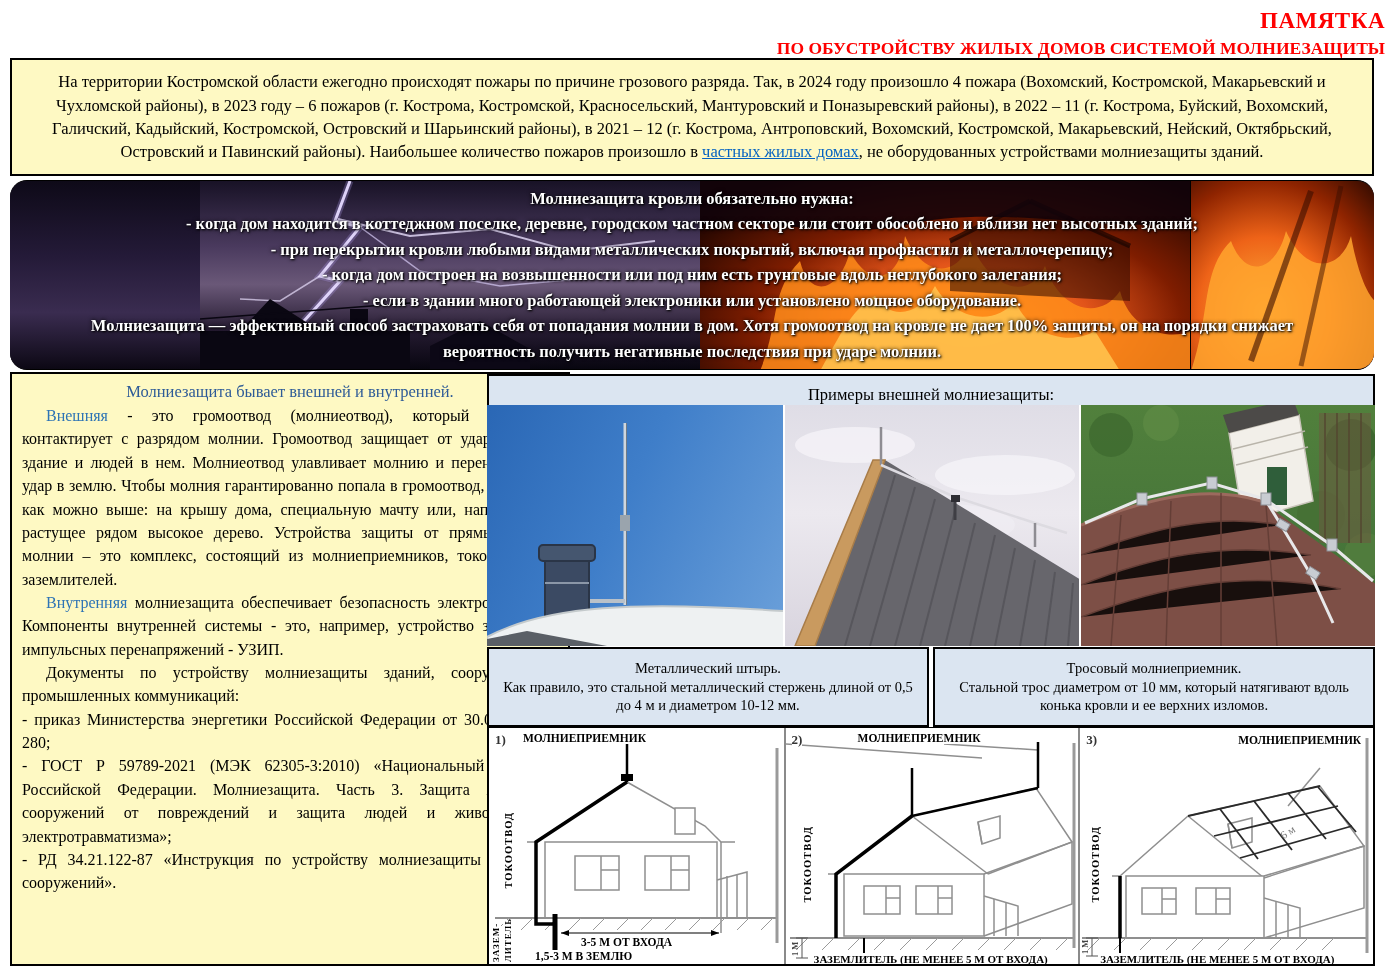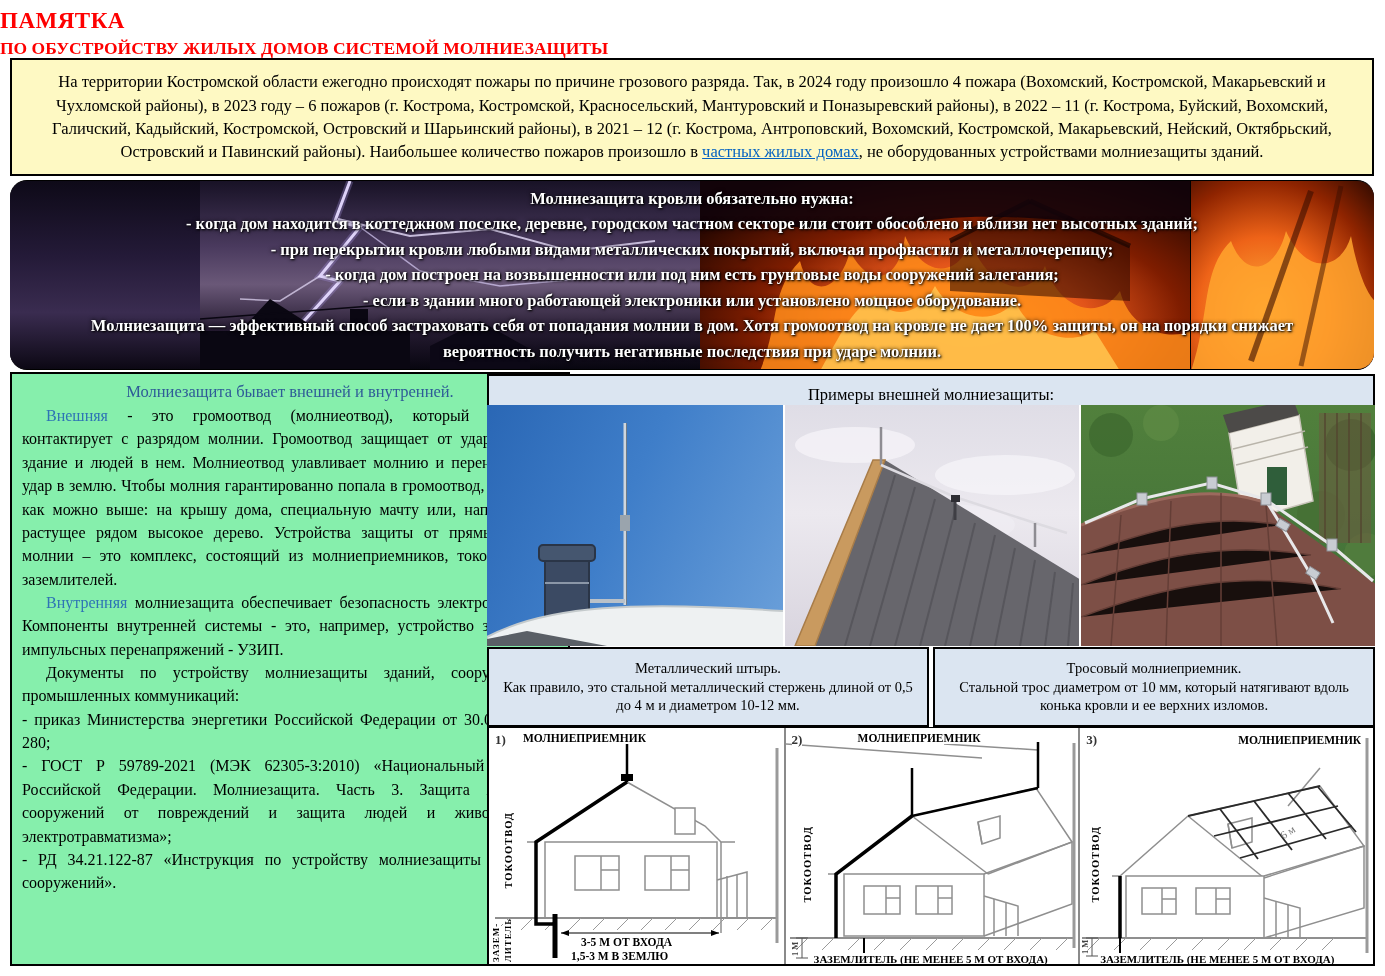--- a/index.html
+++ b/index.html
@@ -1,20 +1,20 @@
 <!DOCTYPE html>
 <html lang="ru"><head>
 <meta charset="utf-8">
 <style>
   html,body{margin:0;padding:0;background:#fff;}
   body{font-family:"Liberation Serif","DejaVu Serif",serif;-webkit-font-smoothing:antialiased;}
   .page{position:relative;width:1385px;height:976px;background:#fff;overflow:hidden;}
 
   
-  .hdr{position:absolute;left:0;top:0;width:1385px;text-align:left;color:#fe0000;}
+  .hdr{position:absolute;left:0;top:0;width:1385px;text-align:right;color:#fe0000;}
   .hdr .t1{font-size:23px;font-weight:bold;letter-spacing:.5px;margin-top:8px;}
   .hdr .t2{font-size:17.5px;font-weight:bold;margin-top:4px;}
 
   
   .intro{position:absolute;left:10px;top:58px;width:1364px;height:118px;background:#fef9c3;
          border:2px solid #000;box-sizing:border-box;display:flex;align-items:center;justify-content:center;}
   .intro p{margin:0;padding:2px 14px;font-size:16.5px;line-height:1.42;text-align:center;color:#000;}
   .intro .lnk{color:#0563c1;text-decoration:underline;cursor:pointer;}
 
   
@@ -25,21 +25,21 @@
   .seg-storm2{left:190px;width:500px;background:linear-gradient(180deg,#181226 0%,#4a3a5e 35%,#6a5878 55%,#241a30 80%,#080610 100%);}
   .seg-fire1{left:690px;width:490px;background:radial-gradient(ellipse 70% 90% at 55% 75%,#ff9a1f 0%,#e2541a 35%,#7f1d00 62%,#1a0400 100%);}
   .seg-fire2{left:1180px;width:184px;background:radial-gradient(ellipse 90% 100% at 40% 70%,#ffb13a 0%,#ee6318 40%,#8f2400 70%,#200600 100%);border-left:1px solid #000;}
   .hero svg{position:absolute;top:0;left:0;}
   .hero-text{position:absolute;inset:0;display:flex;flex-direction:column;justify-content:center;align-items:center;
              padding:6px 40px;z-index:5;}
   .hero-text div{color:#fff;font-weight:bold;font-size:16.5px;line-height:1.55;text-align:center;
                  text-shadow:0 0 4px #000,1px 1px 2px #000;}
 
   
-  .leftcol{position:absolute;left:10px;top:372px;width:560px;height:594px;background:#86efac;border:2px solid #000;
+  .leftcol{position:absolute;left:10px;top:372px;width:560px;height:594px;background:#fef9c3;border:2px solid #000;
            box-sizing:border-box;padding:6px 10px 4px 10px;overflow:hidden;}
   .leftcol p{margin:0;font-size:16px;line-height:1.46;text-align:justify;color:#000;}
   .leftcol .head{color:#2e5b97;text-align:center;font-size:16.5px;}
   .leftcol .ind{text-indent:24px;}
   .lead{color:#2e74b5;}
 
   
   .exhdr{position:absolute;left:487px;top:374px;width:888px;height:42px;background:#dbe5f1;border:2px solid #000;
          box-sizing:border-box;display:flex;align-items:center;justify-content:center;font-size:16.5px;color:#000;}
 
@@ -111,21 +111,21 @@
       <svg width="184" height="190" viewBox="0 0 184 190">
         <path d="M0,190 C20,130 10,90 40,60 C55,100 85,90 95,50 C115,95 150,90 160,55 C170,110 184,120 184,120 L184,190 Z" fill="#ffa42e" opacity="0.85"></path>
         <line x1="120" y1="10" x2="60" y2="180" stroke="#3a0e00" stroke-width="6" opacity="0.6"></line>
         <line x1="150" y1="5" x2="110" y2="185" stroke="#3a0e00" stroke-width="5" opacity="0.5"></line>
       </svg>
     </div>
     <div class="hero-text">
       <div>Молниезащита кровли обязательно нужна:</div>
       <div>- когда дом находится в коттеджном поселке, деревне, городском частном секторе или стоит обособлено и вблизи нет высотных зданий;</div>
       <div>- при перекрытии кровли любыми видами металлических покрытий, включая профнастил и металлочерепицу;</div>
-      <div>- когда дом построен на возвышенности или под ним есть грунтовые воды сооружений залегания;</div>
+      <div>- когда дом построен на возвышенности или под ним есть грунтовые вдоль неглубокого залегания;</div>
       <div>- если в здании много работающей электроники или установлено мощное оборудование.</div>
       <div>Молниезащита — эффективный способ застраховать себя от попадания молнии в дом. Хотя громоотвод на кровле не дает 100% защиты, он на порядки снижает вероятность получить негативные последствия при ударе молнии.</div>
     </div>
   </div>
 
   <div class="leftcol">
     <p class="head">Молниезащита бывает внешней и внутренней.</p>
     <p class="ind"><span class="lead">Внешняя</span><span> -  это  громоотвод  (молниеотвод),  который напрямую контактирует с разрядом молнии. Громоотвод защищает от удара молнии здание и людей в нем. Молниеотвод улавливает молнию и перенаправляет удар в землю. Чтобы молния гарантированно попала в громоотвод, его ставят как можно выше: на крышу дома, специальную мачту или, например, на растущее рядом высокое дерево. Устройства защиты от прямых ударов молнии – это комплекс, состоящий из молниеприемников, токоотводов и заземлителей.</span></p>
     <p class="ind"><span class="lead">Внутренняя</span><span> молниезащита обеспечивает безопасность электропроводки. Компоненты внутренней системы - это, например, устройство защиты от импульсных перенапряжений - УЗИП.</span></p>
     <p class="ind">Документы по устройству молниезащиты зданий, сооружений и промышленных коммуникаций:</p>
@@ -277,21 +277,21 @@
         <polygon points="72,205 80,202 80,208" fill="#000"></polygon>
           <polygon points="230,205 222,202 222,208" fill="#000"></polygon>
         <line x1="288" y1="20" x2="288" y2="215" stroke="#9a9a9a" stroke-width="3"></line>
       </svg>
       <div class="dlabel dnum" style="left:6px;top:4px;">1)</div>
       <div class="dlabel" style="left:34px;top:4px;font-size:11.5px;">МОЛНИЕПРИЕМНИК</div>
       <div class="dlabel vert" style="left:12px;top:78px;font-size:10.5px;padding:6px 2px;">ТОКООТВОД</div>
       <div class="dlabel vert" style="left:2px;top:192px;font-size:9px;height:42px;">ЗАЗЕМ-</div>
       <div class="dlabel vert" style="left:14px;top:192px;font-size:9px;height:42px;">ЛИТЕЛЬ</div>
       <div class="dlabel" style="left:92px;top:208px;font-size:11.5px;">3-5 М ОТ ВХОДА</div>
-      <div class="dlabel" style="left:46px;top:222px;font-size:11.5px;margin-left:36px;">1,5-3 М В ЗЕМЛЮ</div>
+      <div class="dlabel" style="left:46px;top:222px;font-size:11.5px;">1,5-3 М В ЗЕМЛЮ</div>
     </div>
 
     <div class="diag">
       <svg width="292" height="237" viewBox="0 0 292 237">
         <g stroke="#8f8f8f" stroke-width="1.5" fill="none">
           <polyline points="126,88 50,146 42,146"></polyline>
           <polyline points="126,88 250,60 286,114 202,146"></polyline>
           <line x1="202" y1="146" x2="126" y2="88"></line>
           <rect x="58" y="146" width="140" height="62" fill="#fff"></rect>
           <polyline points="198,146 286,114 286,176 198,208"></polyline>

